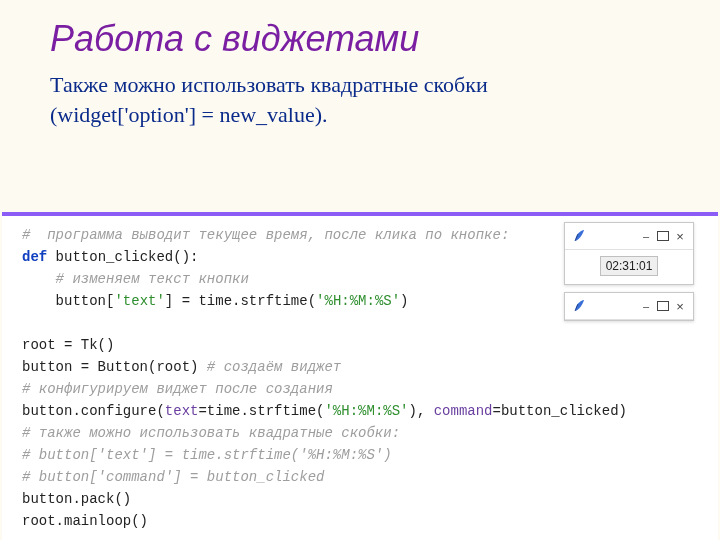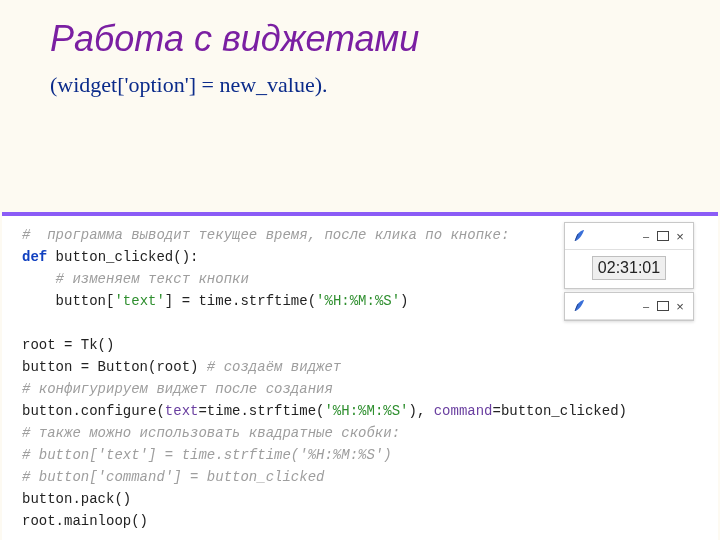--- a/index.html
+++ b/index.html
@@ -80,31 +80,32 @@
   .mw-close { width:14px; text-align:center; font-size:13px;}
   .mw-body {
     padding: 6px 10px 8px;
     display:flex;
     justify-content:center;
   }
   .mw-btn {
     background: #efefef;
     border: 1px solid #bfbfbf;
     font-family: Arial, sans-serif;
-    font-size: 16px;
+    font-size: 12px;
     padding: 2px 5px;
     color: #222;
   }
 </style>
 </head>
 <body>
 
 <div class="title">Работа с виджетами</div>
 
 <div class="desc">
+  <div>Также можно использовать квадратные скобки</div>
   <div>(widget['option'] = new_value).</div>
 </div>
 
 <div class="code-block"><span class="c-com">#  программа выводит текущее время, после клика по кнопке:</span>
 <span class="c-kw">def</span><span> button_clicked():</span>
 <span class="c-com">    # изменяем текст кнопки</span>
 <span>    button[</span><span class="c-str">'text'</span><span>] = time.strftime(</span><span class="c-str">'%H:%M:%S'</span><span>)</span>
 <span></span>
 <span>root = Tk()</span>
 <span>button = Button(root) </span><span class="c-com"># создаём виджет</span>

